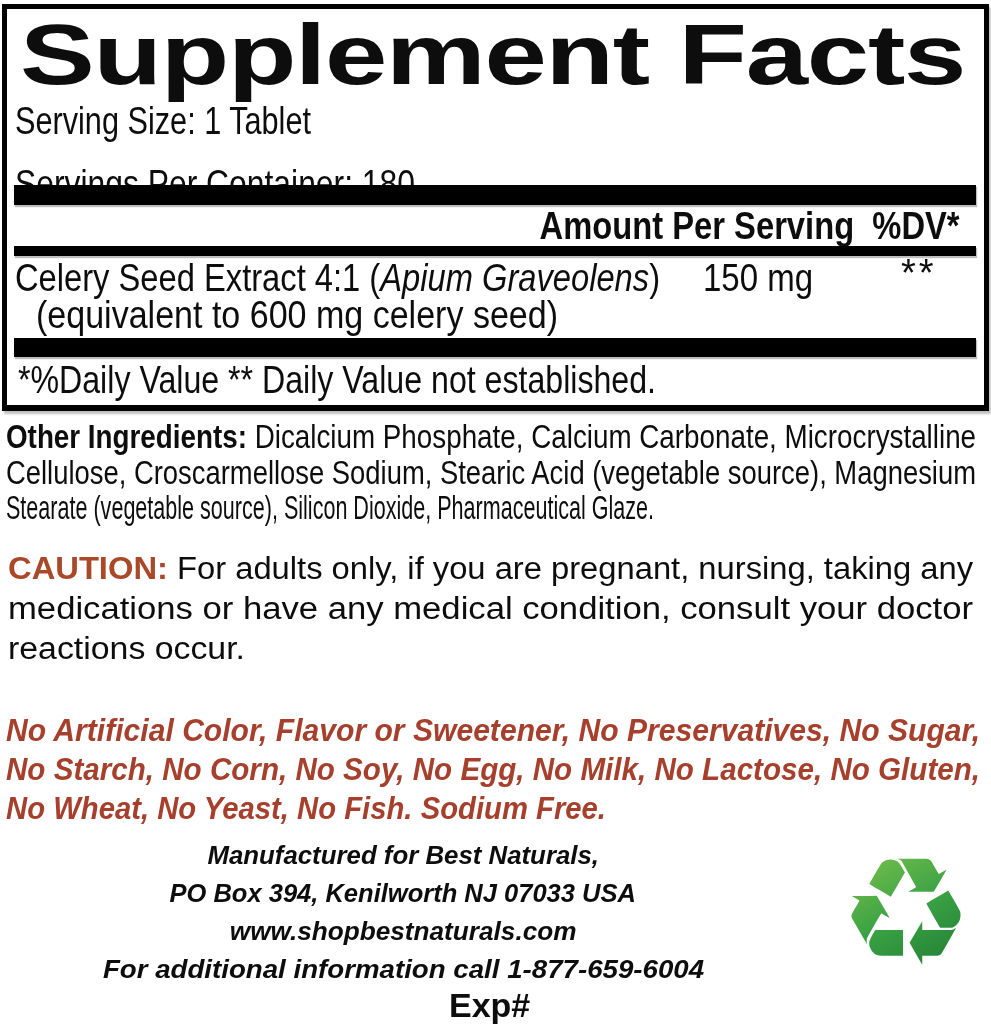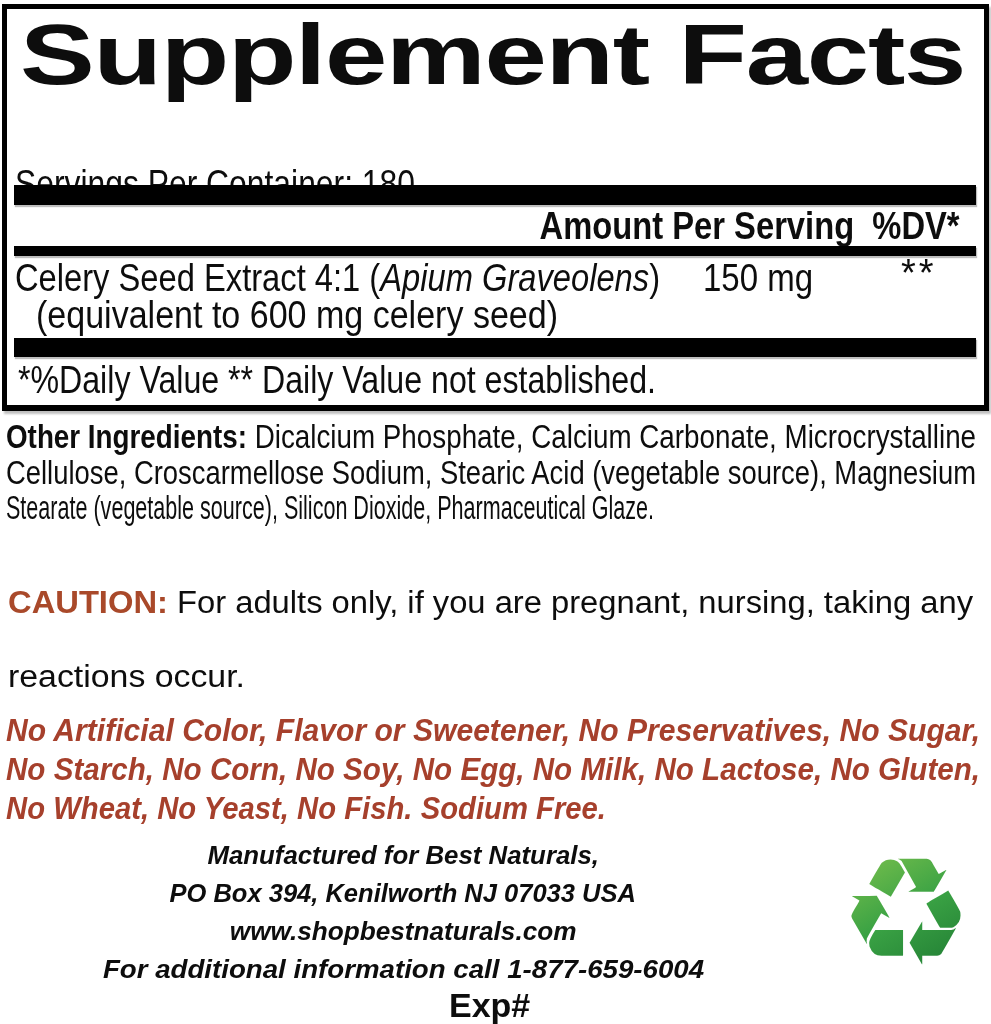--- a/index.html
+++ b/index.html
@@ -31,21 +31,21 @@
   .footnote   { position:absolute; left:18px;  top:360px; font-size:38px; line-height:40px; }
 
   
   .other-ing { position:absolute; left:6px; top:417px; font-size:34px; }
   .other-ing .line { height:35.5px; }
   .other-ing .line .fit { line-height:35.5px; }
   .oi-label { font-weight:bold; }
 
   
   .caution { position:absolute; left:8px; top:549px; font-size:31px; }
-  .caution .line { height:40px;margin-top:34px; }
+  .caution .line { height:40px; }
   .caution .line .fit { line-height:40px; }
   .caution-label { color:var(--caution_label,#a9492a); font-weight:bold; }
 
   
   .claims { position:absolute; left:6px; top:711px; font-size:32px;
     font-weight:bold; font-style:italic; color:var(--claims_text,#a6402c); }
   .claims .line { height:39px; }
   .claims .line .fit { line-height:39px; }
 
   
@@ -66,20 +66,21 @@
 </style>
 </head>
 <body>
 
 <div id="page">
 
   <div class="facts-box"></div>
 
   <div class="title fit" style="transform: scaleX(1.304); transform-origin: left center;">Supplement Facts</div>
 
+  <div class="serving-line1"><span class="fit" style="transform: scaleX(0.7862); transform-origin: left center;">Serving Size: 1 Tablet</span></div>
   <div class="serving-line2"><span class="fit" style="transform: scaleX(0.8164); transform-origin: left center;">Servings Per Container: 180</span></div>
 
   <div class="bar bar-1"></div>
 
   <div class="amount-header fit" style="transform: scaleX(0.839); transform-origin: right center;">Amount Per Serving  %DV*</div>
 
   <div class="bar bar-2"></div>
 
   <div class="row-name fit" style="transform: scaleX(0.8603); transform-origin: left center;"><span>Celery Seed Extract 4:1 (</span><span class="latin">Apium Graveolens</span><span>)</span></div>
   <div class="row-amount fit" style="transform: scaleX(0.8679); transform-origin: left center;">150 mg</div>
@@ -91,20 +92,21 @@
   <div class="footnote fit" style="transform: scaleX(0.8453); transform-origin: left center;">*%Daily Value ** Daily Value not established.</div>
 
   <div class="other-ing">
     <div class="line"><span class="fit" style="transform: scaleX(0.8175); transform-origin: left center;"><span class="oi-label">Other Ingredients:</span><span> Dicalcium Phosphate, Calcium Carbonate, Microcrystalline</span></span></div>
     <div class="line"><span class="fit" style="transform: scaleX(0.8058); transform-origin: left center;">Cellulose, Croscarmellose Sodium, Stearic Acid (vegetable source), Magnesium</span></div>
     <div class="line"><span class="fit" style="transform: scaleX(0.6338); transform-origin: left center;">Stearate (vegetable source), Silicon Dioxide, Pharmaceutical Glaze.</span></div>
   </div>
 
   <div class="caution">
     <div class="line"><span class="fit" style="transform: scaleX(1.0554); transform-origin: left center;"><span class="caution-label">CAUTION:</span><span> For adults only, if you are pregnant, nursing, taking any</span></span></div>
+    <div class="line"><span class="fit" style="transform: scaleX(1.1178); transform-origin: left center;">medications or have any medical condition, consult your doctor</span></div>
     <div class="line"><span class="fit" style="transform: scaleX(1.0916); transform-origin: left center;">reactions occur.</span></div>
   </div>
 
   <div class="claims">
     <div class="line"><span class="fit" style="transform: scaleX(0.9405); transform-origin: left center;">No Artificial Color, Flavor or Sweetener, No Preservatives, No Sugar,</span></div>
     <div class="line"><span class="fit" style="transform: scaleX(0.9249); transform-origin: left center;">No Starch, No Corn, No Soy, No Egg, No Milk, No Lactose, No Gluten,</span></div>
     <div class="line"><span class="fit" style="transform: scaleX(0.9145); transform-origin: left center;">No Wheat, No Yeast, No Fish. Sodium Free.</span></div>
   </div>
 
   <div class="footer">

